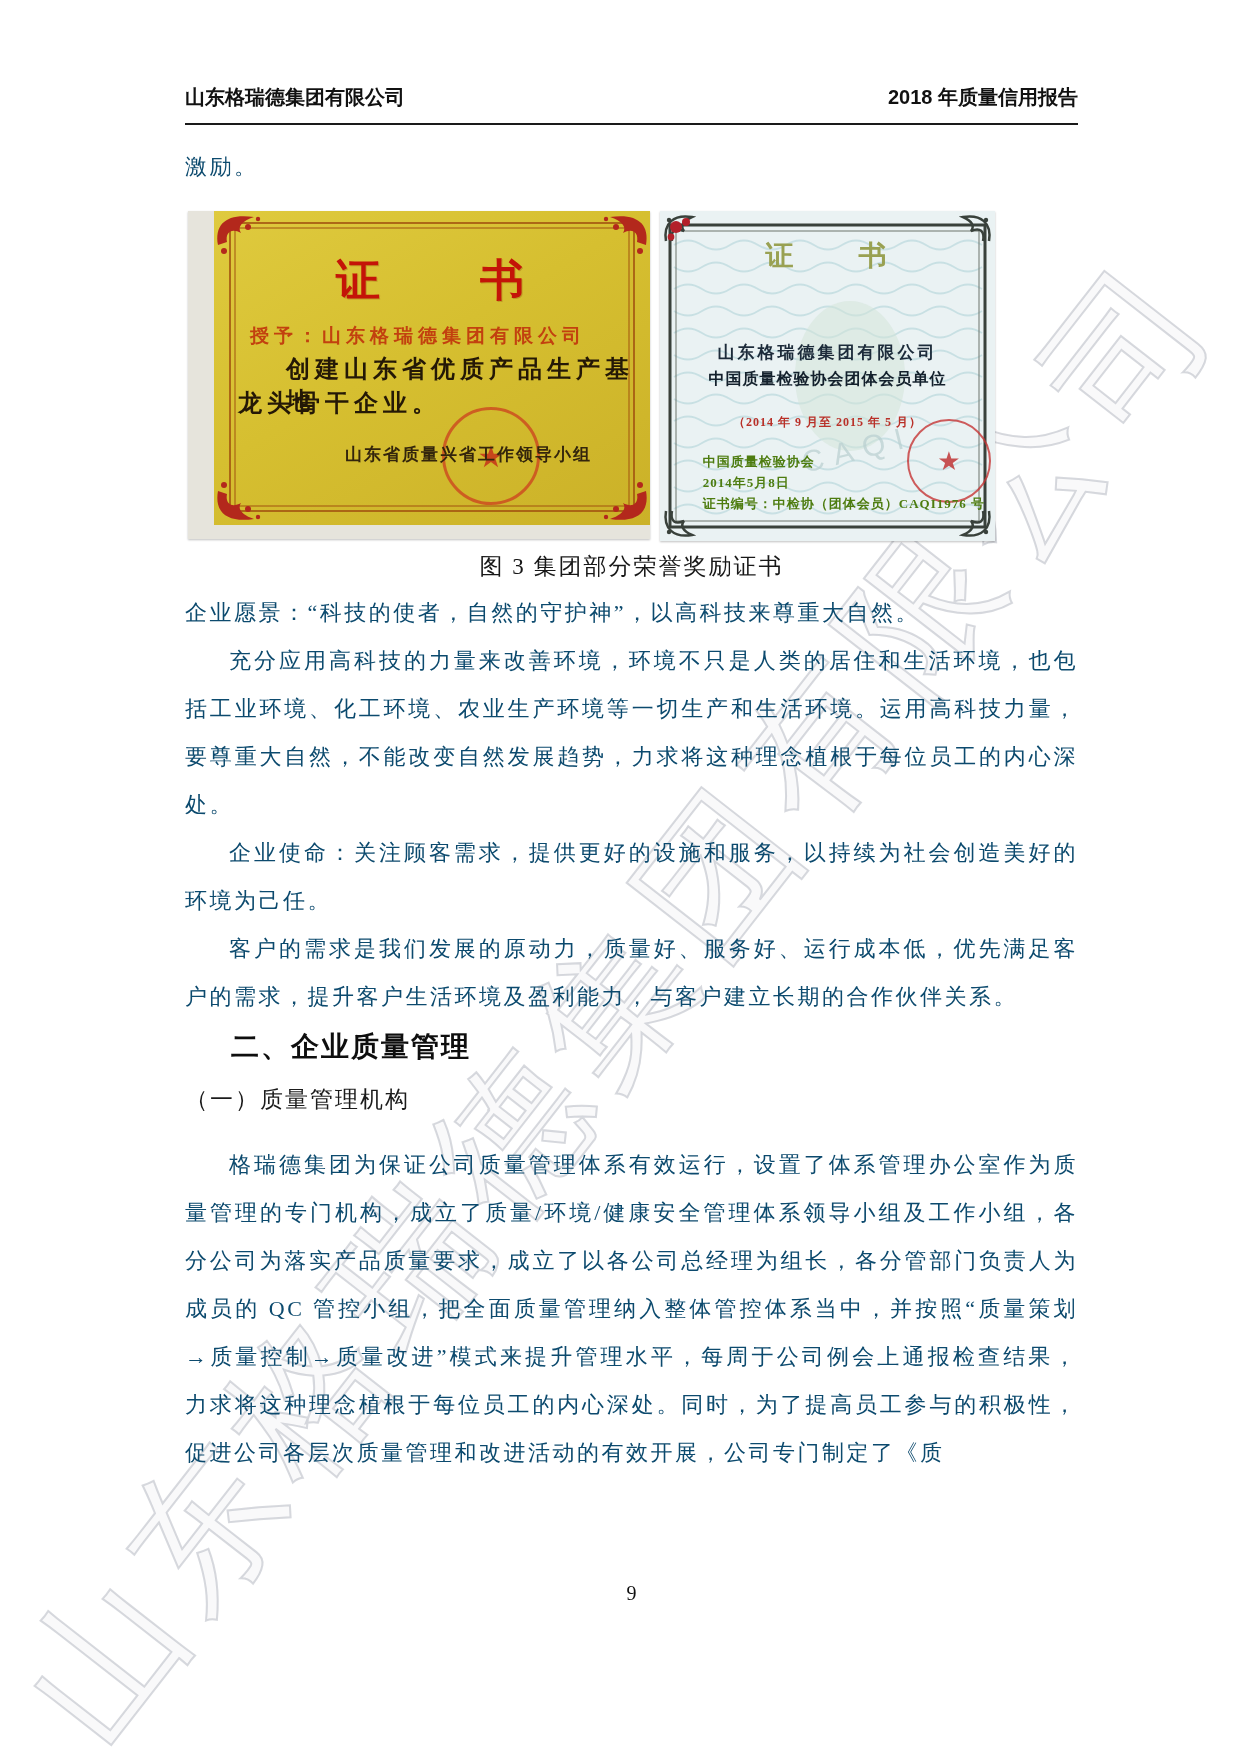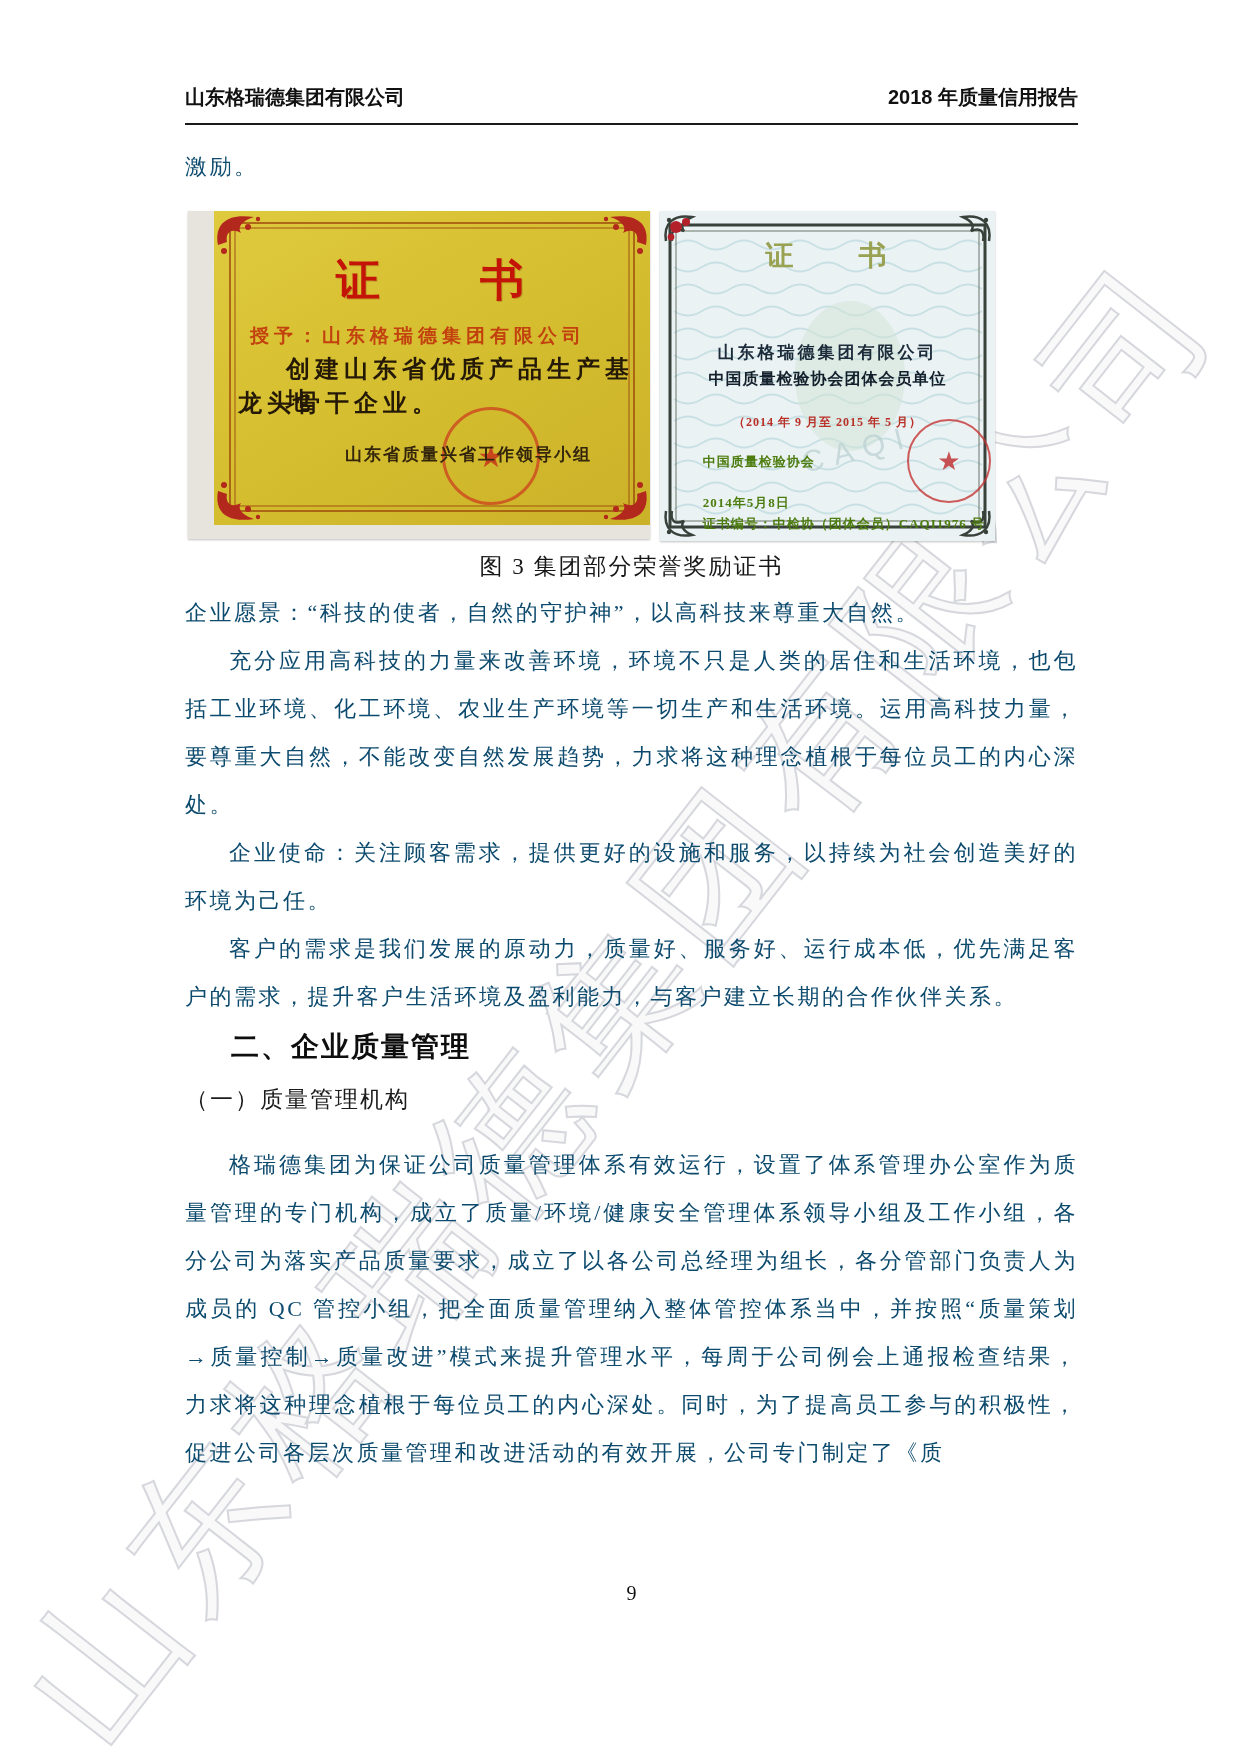--- a/index.html
+++ b/index.html
@@ -114,21 +114,21 @@
     font-size:16px;font-weight:bold;color:#13202c;letter-spacing:1px;
   }
   .cr-validity{
     position:absolute;left:0;right:0;top:203px;text-align:center;
     font-size:12px;font-weight:bold;color:#b93028;letter-spacing:1px;
   }
   .cr-issuer-block{
     position:absolute;right:10px;top:240px;text-align:left;z-index:2;
     font-size:13px;font-weight:bold;color:#4d7c0f;line-height:21px;letter-spacing:1px;
   }
-  .cr-issuer-block .cr-date{margin-right:22px;margin-top:20px;}
+  .cr-issuer-block .cr-date{margin-right:22px;}
   .cr-seal{
     width:80px;height:80px;right:4px;top:208px;
     border:2.5px solid rgba(197,53,53,0.8);color:rgba(192,53,53,0.85);font-size:26px;
   }
 </style>
 </head>
 <body>
 
 <div class="watermark">山东格瑞德集团有限公司</div>
 

